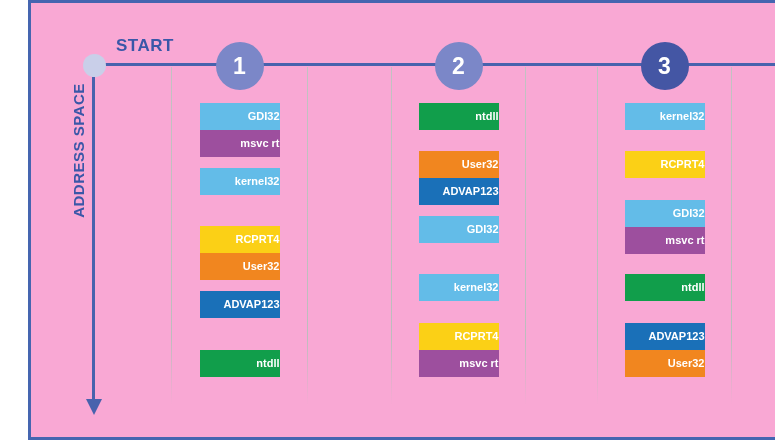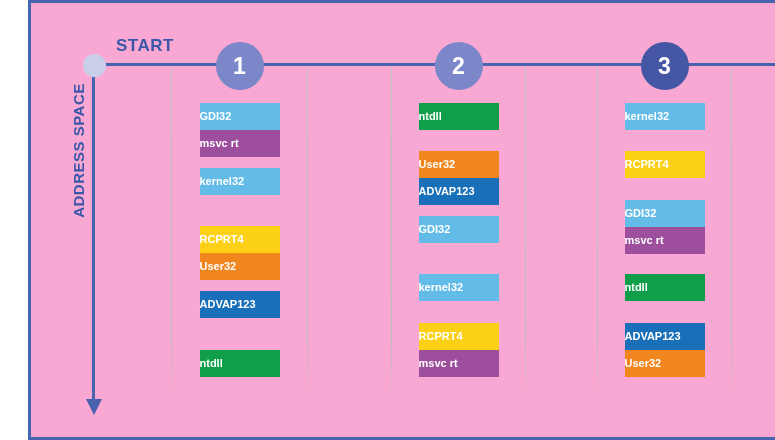--- a/index.html
+++ b/index.html
@@ -39,21 +39,21 @@
   .circle{
     position:absolute;top:39px;left:50%;margin-left:-24px;
     width:48px;height:48px;border-radius:50%;
     color:#ffffff;font-size:23px;font-weight:bold;
     display:flex;align-items:center;justify-content:center;
     z-index:3;
   }
   .block{
     position:absolute;left:50%;margin-left:-40px;width:80px;height:27px;
     color:#ffffff;font-size:11px;font-weight:bold;
-    text-align:left;line-height:27px;
+    text-align:right;line-height:27px;
     z-index:2;
   }
 </style>
 </head>
 <body>
 
 <div class="canvas">
   <div class="h-line"></div>
   <div class="h-arrowhead"></div>
   <div class="v-line"></div>

